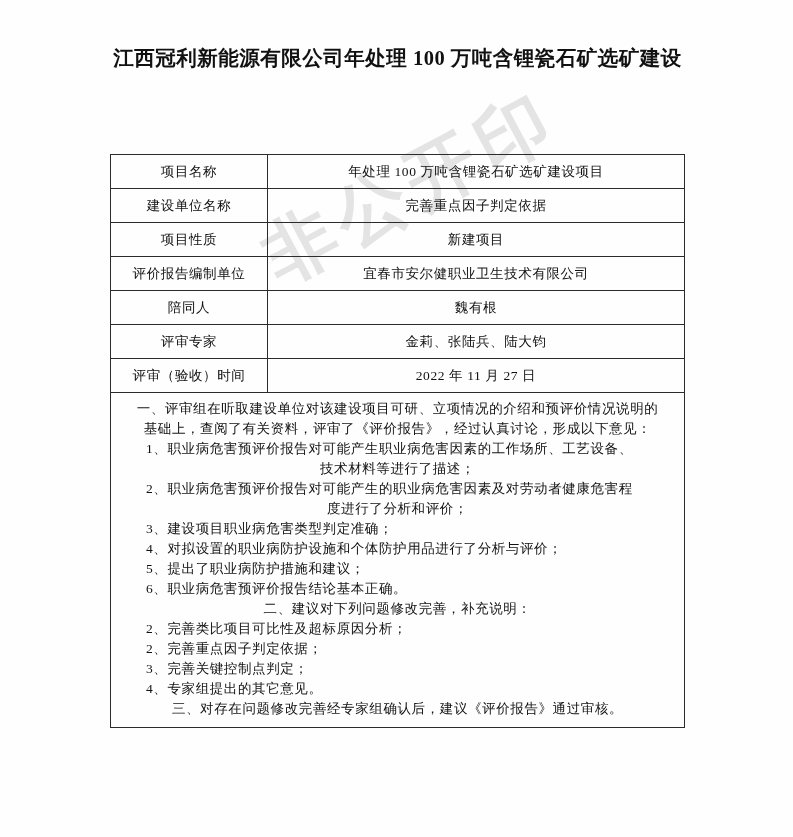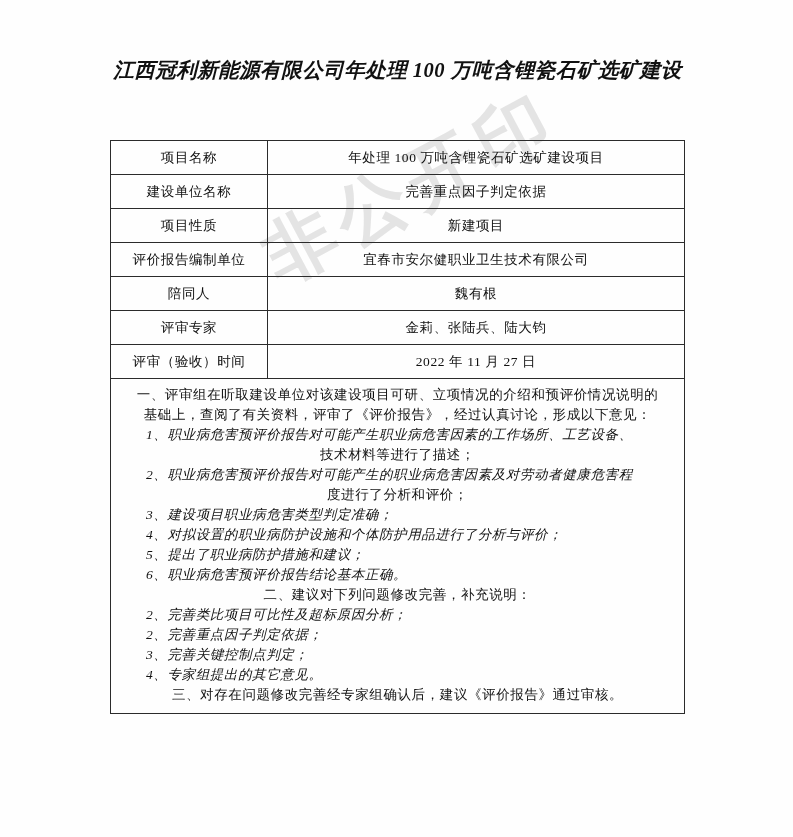--- a/index.html
+++ b/index.html
@@ -35,36 +35,35 @@
     transform: rotate(-28deg);
     letter-spacing: 8px;
     pointer-events: none;
     user-select: none;
     font-family: "Liberation Serif", "DejaVu Serif", serif;
     white-space: nowrap;
   }
   .title {
     position: absolute;
     left: 70px;
-    top: 50px;
+    top: 38px;
     width: 655px;
     text-align: center;
     font-size: 20.5px;
     font-weight: bold;
     line-height: 40px;
     letter-spacing: 0.5px;
-    font-style: italic;
   }
   .title .line2 {
     display: block;
   }
   table.doc {
     position: absolute;
     left: 110px;
-    top: 140px;
+    top: 154px;
     width: 575px;
     border-collapse: collapse;
     table-layout: fixed;
   }
   table.doc td {
     border: 1px solid #2b2b2b;
     font-size: 13.5px;
     line-height: 20px;
     text-align: center;
     vertical-align: middle;
@@ -83,21 +82,20 @@
     line-height: 22.6px;
     font-size: 13.6px;
     letter-spacing: 0.3px;
   }
   .content-cell p {
     margin: 0;
     text-indent: 0;
   }
   .content-cell p.indent {
     text-indent: 2em;
-    font-style: italic;
   }
   .content-cell p.hang {
     text-indent: 0;
     text-align: center;
   }
 </style>
 </head>
 <body>
 
 <div class="page">

